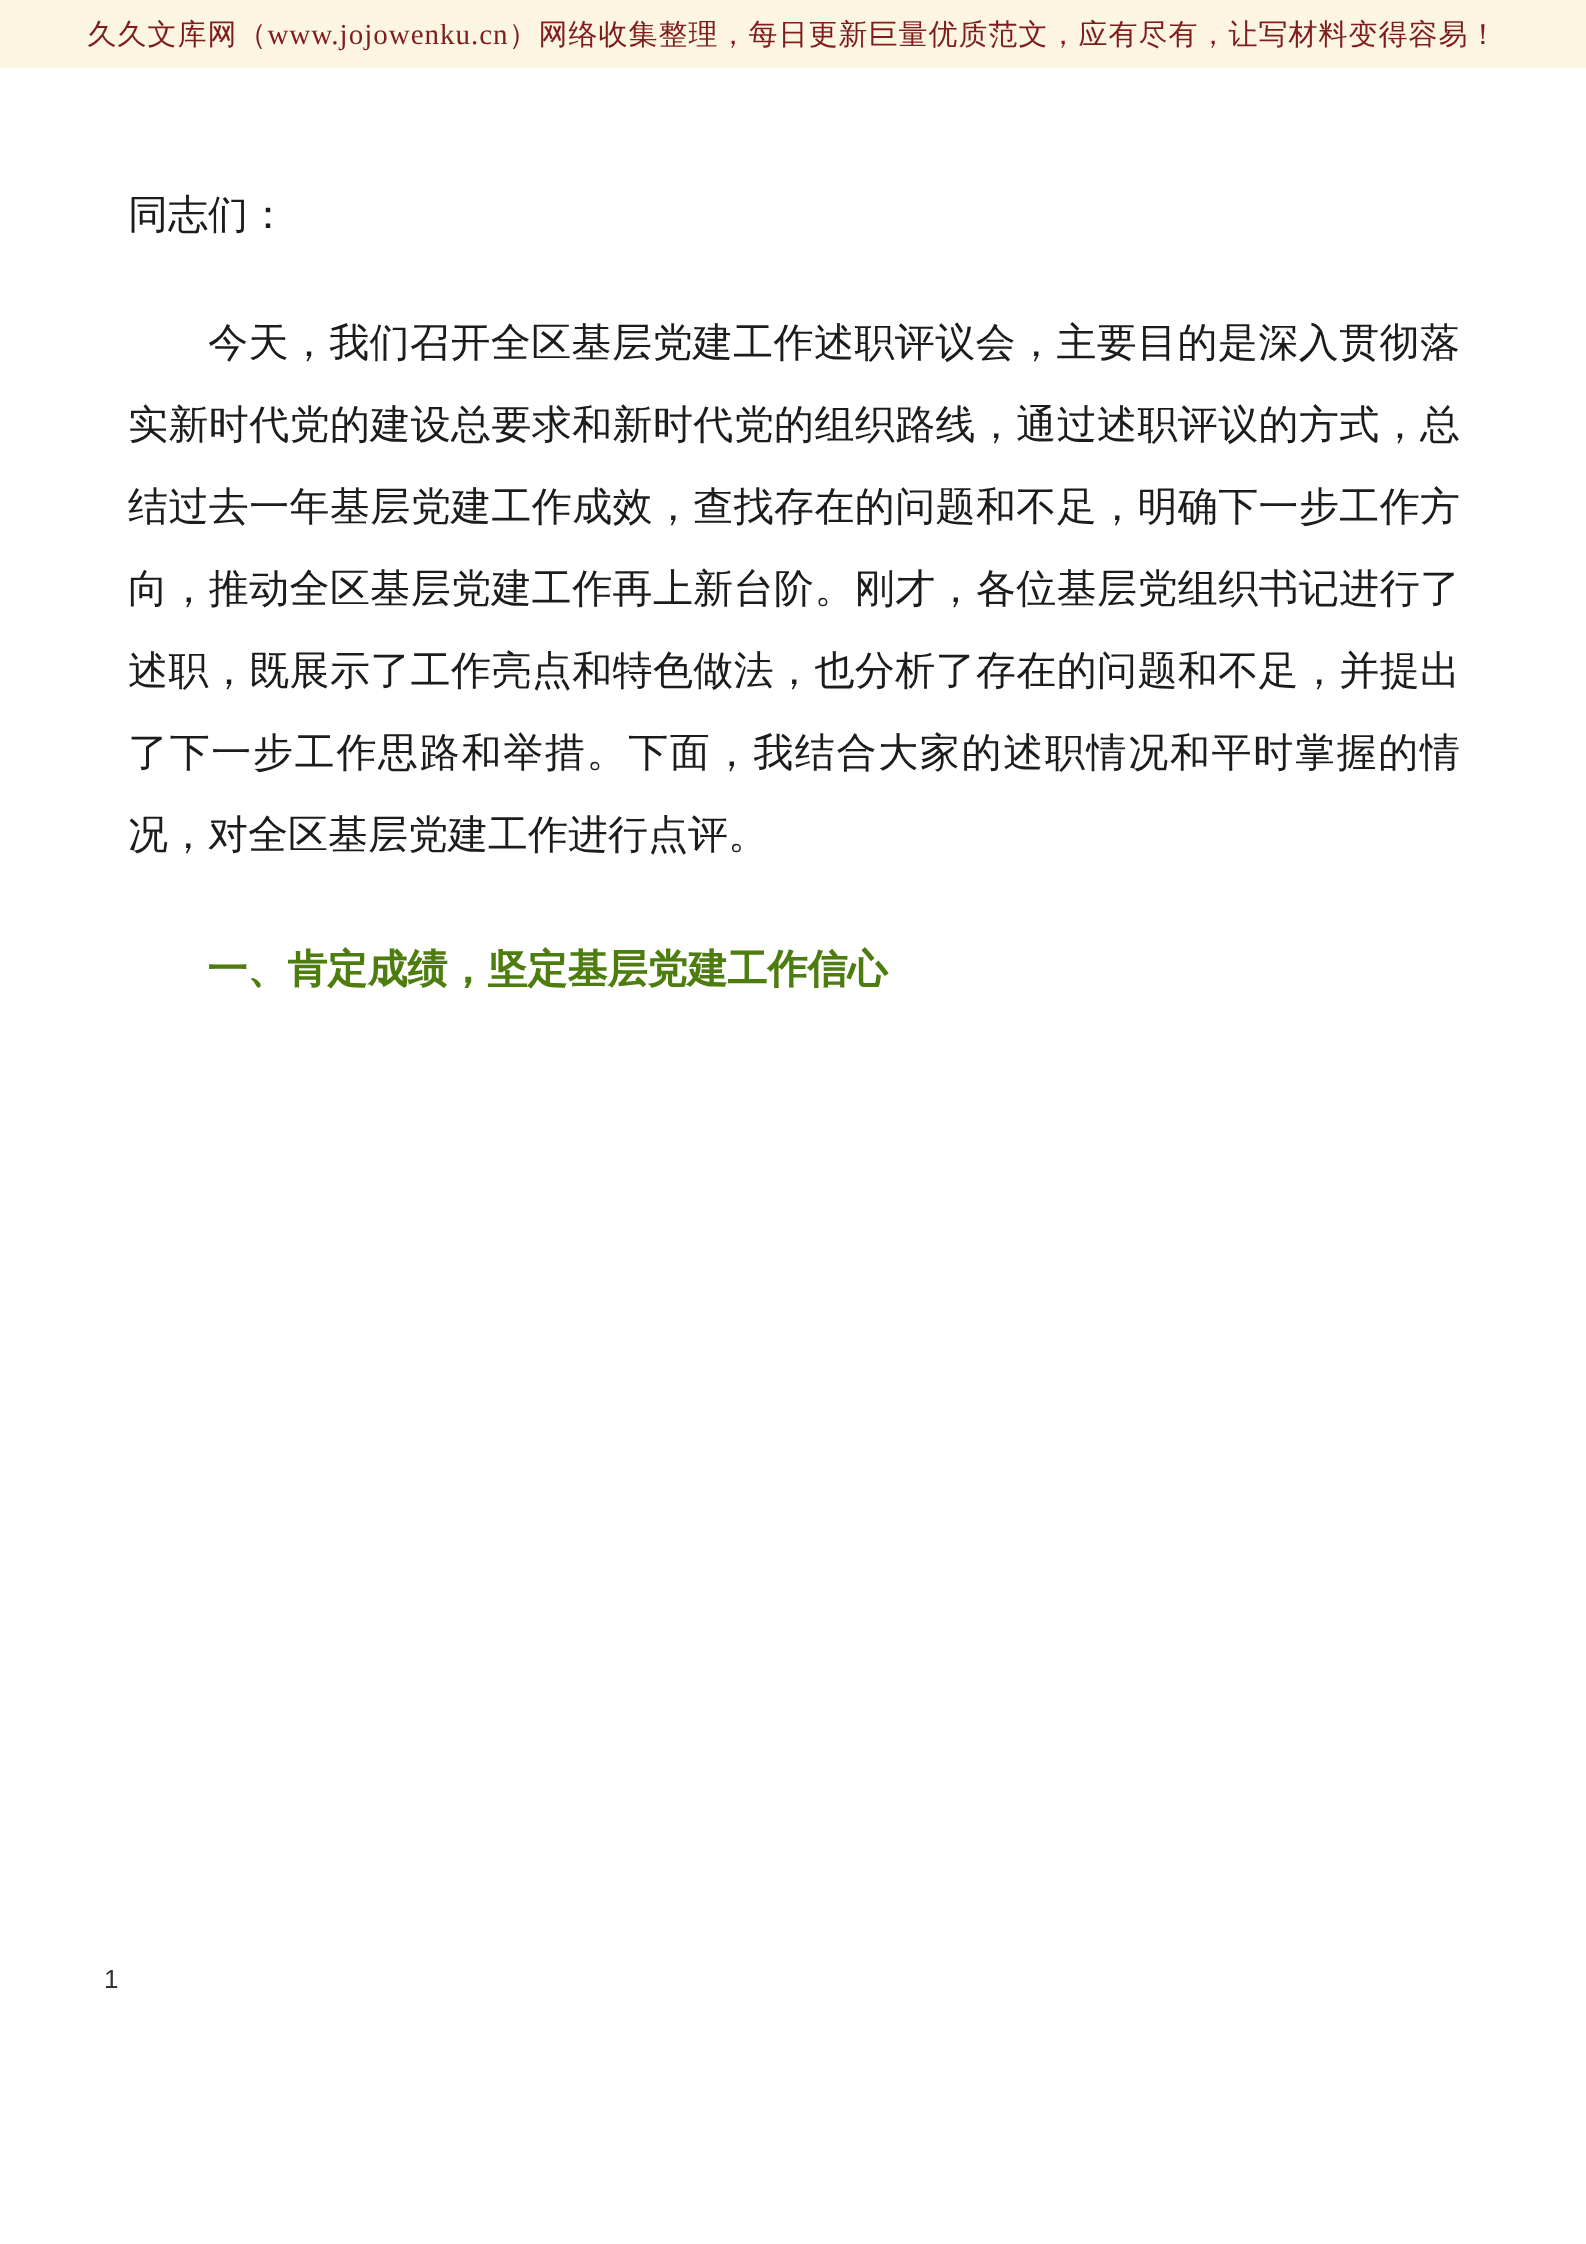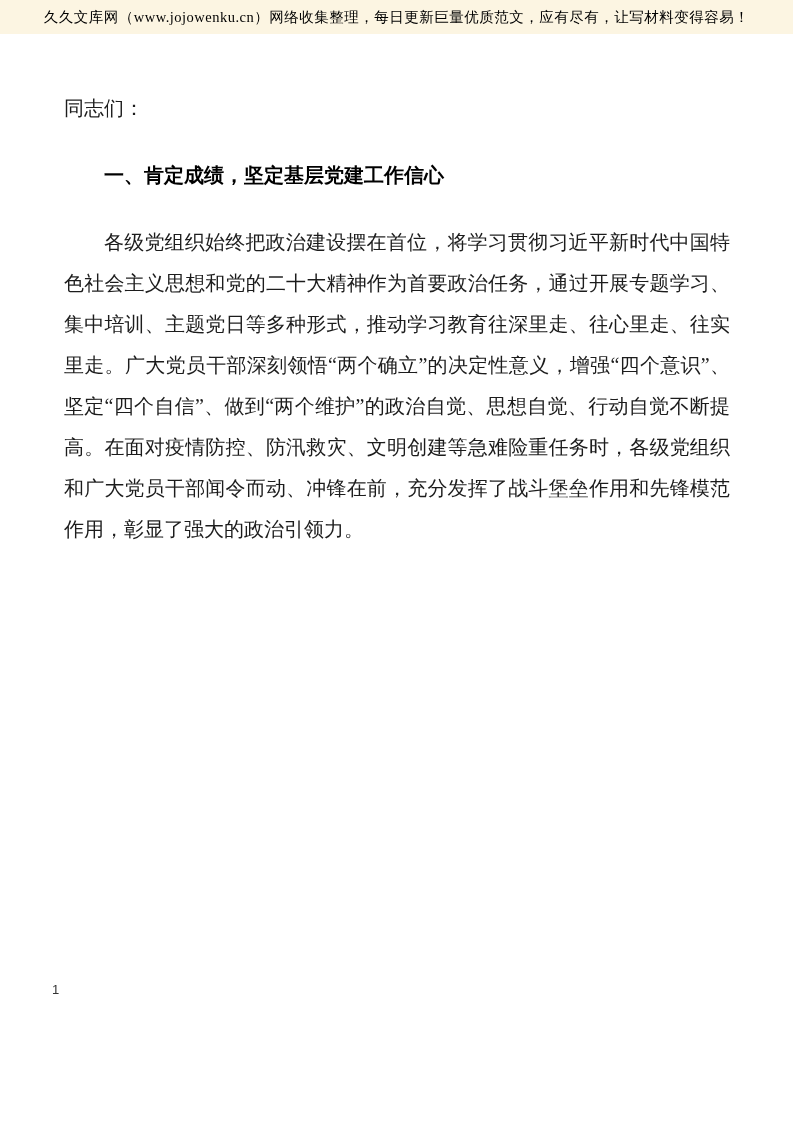--- a/index.html
+++ b/index.html
@@ -46,50 +46,50 @@
   .para {
     margin: 23px 0;
     text-indent: 2em;
   }
   .heading {
     margin: 26px 0;
     text-indent: 2em;
     font-size: 20px;
     line-height: 41px;
     font-weight: bold;
-    color: #000000;
+    color: #4d7c0f;
     font-family: "Liberation Sans", "DejaVu Sans", sans-serif;
   }
   .page-number {
     position: absolute;
     left: 52px;
     top: 982px;
     font-size: 13px;
     line-height: 16px;
     color: #333333;
     font-family: "Liberation Sans", "DejaVu Sans", sans-serif;
   }
 </style>
 </head>
 <body>
 
 <div class="page">
 
-  <div class="banner" style="background: rgb(252, 245, 226); color: #000000;">
+  <div class="banner" style="background: rgb(252, 245, 226); color: #7f1d1d;">
     <span>久久文库网（www.jojowenku.cn）网络收集整理，每日更新巨量优质范文，应有尽有，让写材料变得容易！</span>
   </div>
 
   <div class="doc">
 
     <p class="salutation">同志们：</p>
 
+    <p class="para">今天，我们召开全区基层党建工作述职评议会，主要目的是深入贯彻落实新时代党的建设总要求和新时代党的组织路线，通过述职评议的方式，总结过去一年基层党建工作成效，查找存在的问题和不足，明确下一步工作方向，推动全区基层党建工作再上新台阶。刚才，各位基层党组织书记进行了述职，既展示了工作亮点和特色做法，也分析了存在的问题和不足，并提出了下一步工作思路和举措。下面，我结合大家的述职情况和平时掌握的情况，对全区基层党建工作进行点评。</p>
 
     <h2 class="heading">一、肯定成绩，坚定基层党建工作信心</h2>
 
 
 
-    <p class="para">各级党组织始终把政治建设摆在首位，将学习贯彻习近平新时代中国特色社会主义思想和党的二十大精神作为首要政治任务，通过开展专题学习、集中培训、主题党日等多种形式，推动学习教育往深里走、往心里走、往实里走。广大党员干部深刻领悟“两个确立”的决定性意义，增强“四个意识”、坚定“四个自信”、做到“两个维护”的政治自觉、思想自觉、行动自觉不断提高。在面对疫情防控、防汛救灾、文明创建等急难险重任务时，各级党组织和广大党员干部闻令而动、冲锋在前，充分发挥了战斗堡垒作用和先锋模范作用，彰显了强大的政治引领力。</p>
 
   </div>
 
   <div class="page-number">1</div>
 
 </div>
 
 </body></html>

